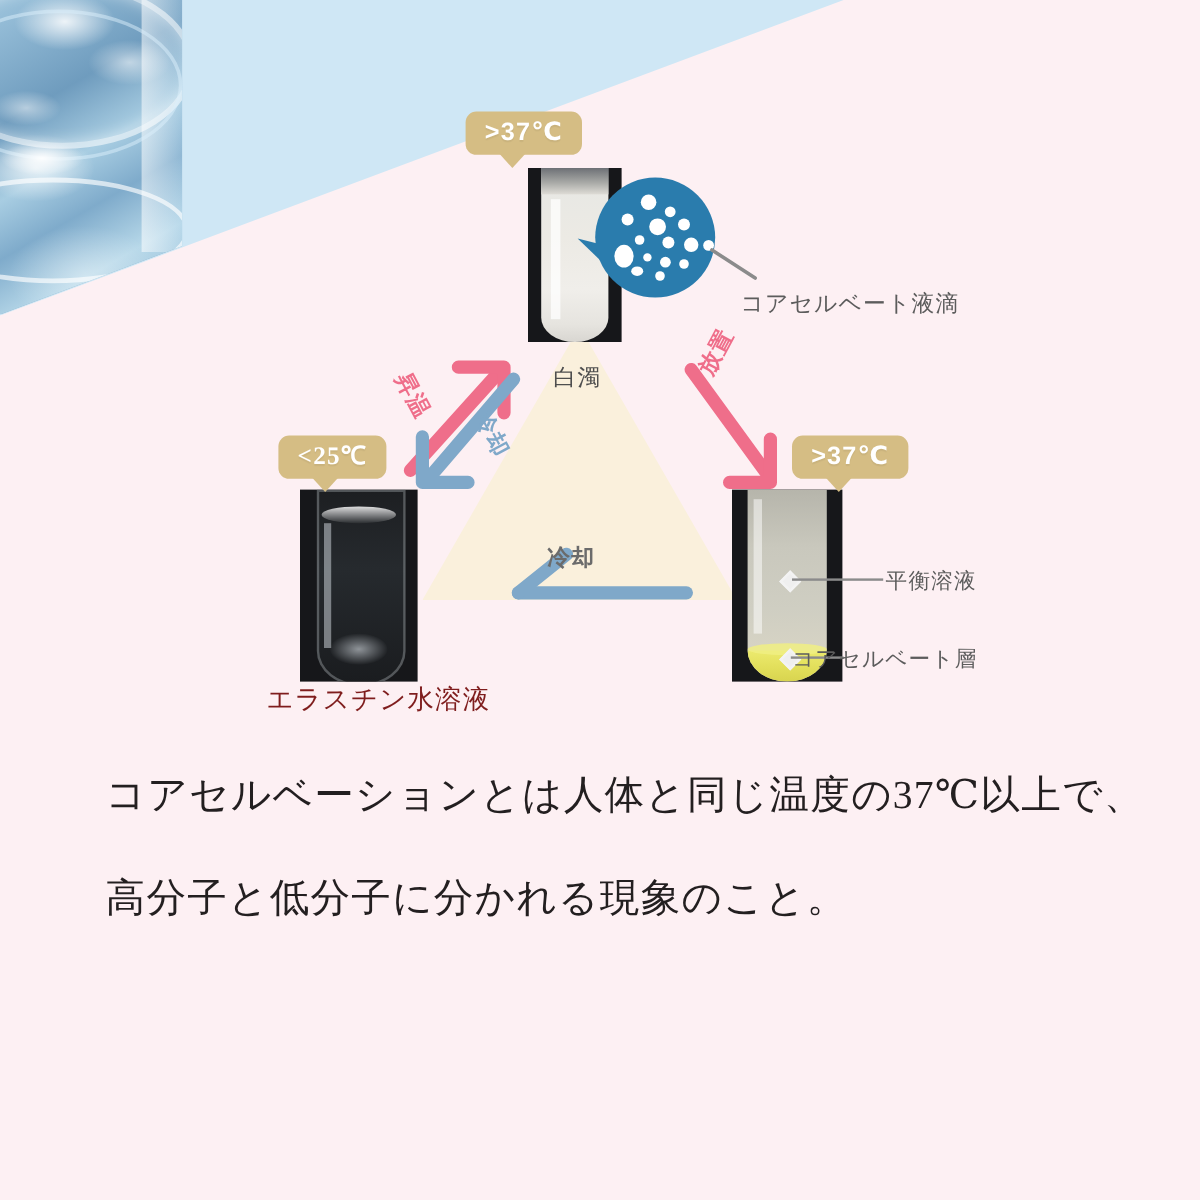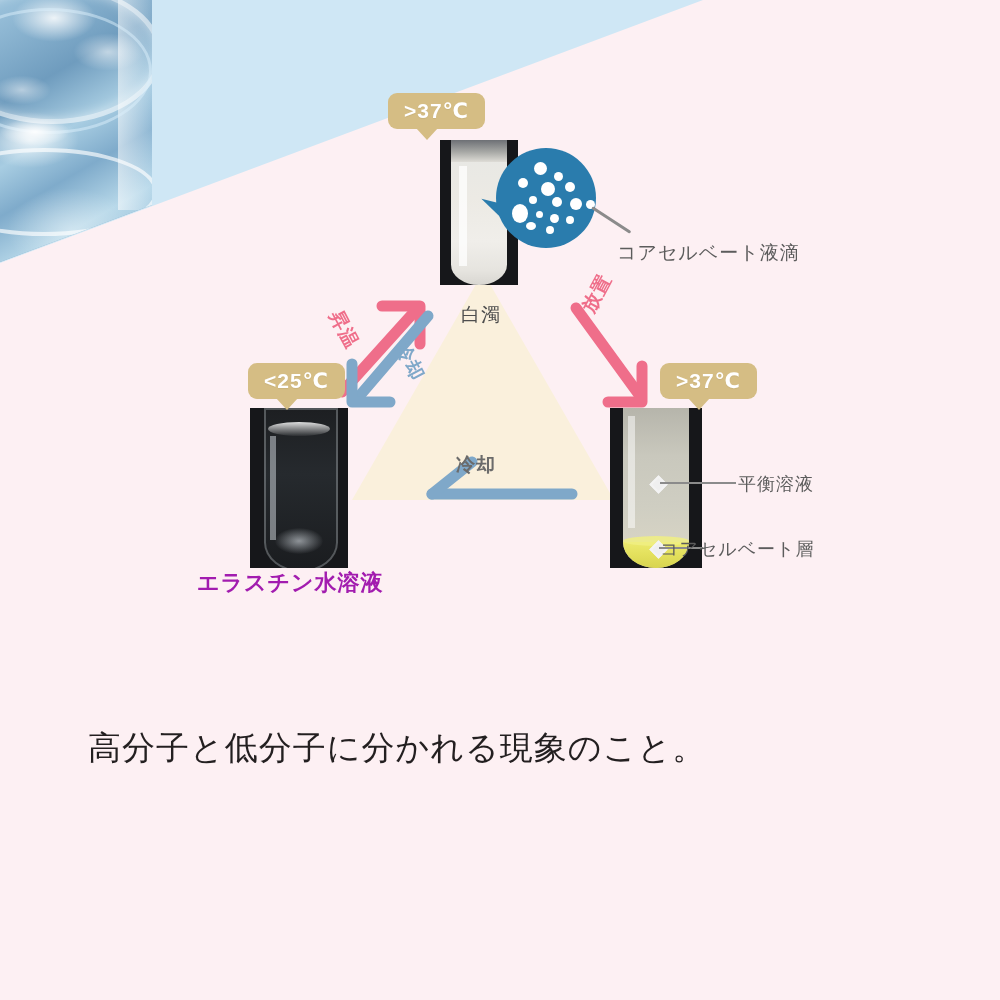--- a/index.html
+++ b/index.html
@@ -178,21 +178,21 @@
   }
   .temp-badge::after {
     content: "";
     position: absolute;
     left: 28px; bottom: -11px;
     border-left: 11px solid transparent;
     border-right: 11px solid transparent;
     border-top: 12px solid #d5bd84;
   }
   #badge-top   { left: 388px; top: 93px; }
-  #badge-left  { left: 248px; top: 363px; }
+  #badge-left  { left: 232px; top: 363px; font-family: Liberation Serif, serif; }
   #badge-right { left: 660px; top: 363px; }
 
   
   .bubble {
     position: absolute;
     left: 496px; top: 148px;
     width: 100px; height: 100px;
   }
   .bubble .circ {
     position: absolute; inset: 0;
@@ -221,24 +221,24 @@
     white-space: nowrap;
     letter-spacing: 1px;
   }
   #lbl-droplet { left: 617px; top: 240px; }
   #lbl-equil   { left: 738px; top: 472px; font-size: 18px; }
   #lbl-layer   { left: 660px; top: 537px; font-size: 18px; }
   #lbl-hakudaku{ left: 461px; top: 302px; font-size: 19px; color: #4e4e4e; }
 
   .pink-caption {
     position: absolute;
-    left: 197px; top: 568px;
+    left: 222px; top: 568px;
     font-size: 22px;
-    font-weight: bold;
-    color: #a21caf;
+    font-weight: normal;
+    color: #7f1d1d;
     letter-spacing: 1px;
     white-space: nowrap;
   }
 
   
   .leader { position: absolute; background: #8b8b8b; }
   #leader-droplet {
     left: 592px; top: 206px; width: 46px; height: 3px;
     transform: rotate(33deg); transform-origin: left center;
     border-radius: 2px;
@@ -386,15 +386,16 @@
   <div class="temp-badge" id="badge-right">&gt;37℃</div>
 
   <div class="leader-dot" id="ldot-equil"></div>
   <div class="leader" id="leader-equil"></div>
   <div class="lbl" id="lbl-equil">平衡溶液</div>
 
   <div class="leader-dot" id="ldot-layer"></div>
   <div class="leader" id="leader-layer"></div>
   <div class="lbl" id="lbl-layer">コアセルベート層</div>
 
+  <div class="para" id="para-1">コアセルベーションとは人体と同じ温度の37℃以上で、</div>
   <div class="para" id="para-2">高分子と低分子に分かれる現象のこと。</div>
 
 </div>
 
 </body></html>

